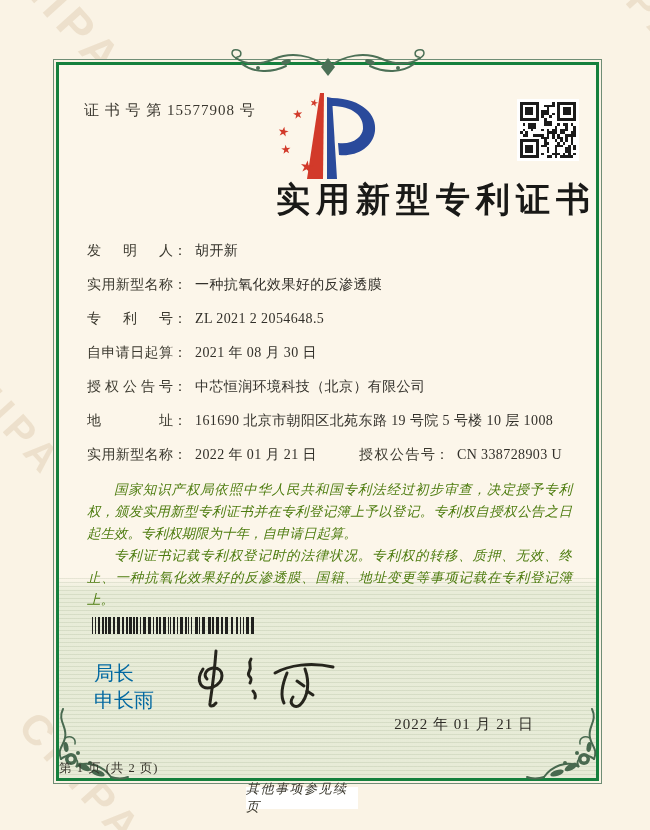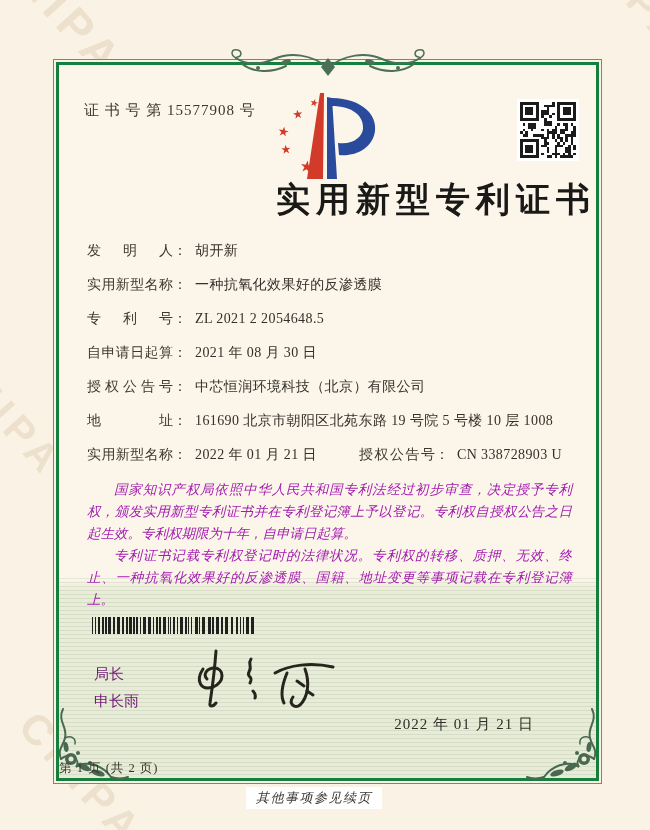--- a/index.html
+++ b/index.html
@@ -51,49 +51,49 @@
     display:inline-block;width:86px;
     text-align:justify;text-align-last:justify;
     vertical-align:top;color:#3b392f;
   }
   .flabel2{width:76px;margin-left:42px;}
   .colon{display:inline-block;margin-right:8px;color:#3b392f;}
   .fvalue{color:#32302a;letter-spacing:0.4px;}
   
   .body-text{
     position:absolute;left:28px;right:24px;top:414px;
-    font-size:13.5px;line-height:22px;color:#a21caf;
+    font-size:13.5px;line-height:22px;color:#4d7c0f;
     text-align:justify;font-style:italic;
   }
   .body-text p{margin:0;text-indent:2em;}
   
   .barcode{position:absolute;left:33px;top:552px;width:166px;height:17px;}
   .barcode svg{width:166px;height:17px;fill:#20201e;shape-rendering:crispEdges;}
   .signer{
     position:absolute;left:35px;top:595px;
-    font-family:Liberation Sans, sans-serif;
-    font-size:15px;color:#701a75;line-height:27px;
+    font-family:Liberation Serif, serif;
+    font-size:20px;color:#0369a1;line-height:27px;
   }
   .signature{position:absolute;left:130px;top:580px;width:160px;height:72px;}
   .issue-date{
     position:absolute;left:320px;top:650px;width:170px;text-align:center;
     font-size:15px;color:#2f2d27;letter-spacing:1px;
   }
   .page-info{
     position:absolute;left:0;right:40px;top:695px;
     font-size:12.5px;color:#343229;letter-spacing:1px;
   }
   
   .ornament-top{position:absolute;top:-19px;left:50%;transform:translateX(-50%);width:200px;height:36px;}
   .corner{position:absolute;width:74px;height:74px;}
   .corner.bl{left:-3px;bottom:-3px;}
   .corner.br{right:-3px;bottom:-3px;transform:scaleX(-1);}
   
   .cont-note{
-    position:absolute;left:246px;top:787px;width:136px;height:22px;
+    position:absolute;left:246px;top:787px;width:112px;height:22px;
     background:#ffffff;display:flex;align-items:center;justify-content:center;
     font-size:13px;color:#3c3a30;letter-spacing:1.5px;font-style:italic;
   }
 </style>
 </head>
 <body>
 
 <div class="wm" style="left:-30px;top:-22px;font-size:46px;">CNIPA</div>
 <div class="wm" style="left:545px;top:-40px;font-size:42px;">CNIPA</div>
 <div class="wm" style="left:395px;top:235px;font-size:40px;color:rgba(214,190,155,0.26);">CNIPA</div>

